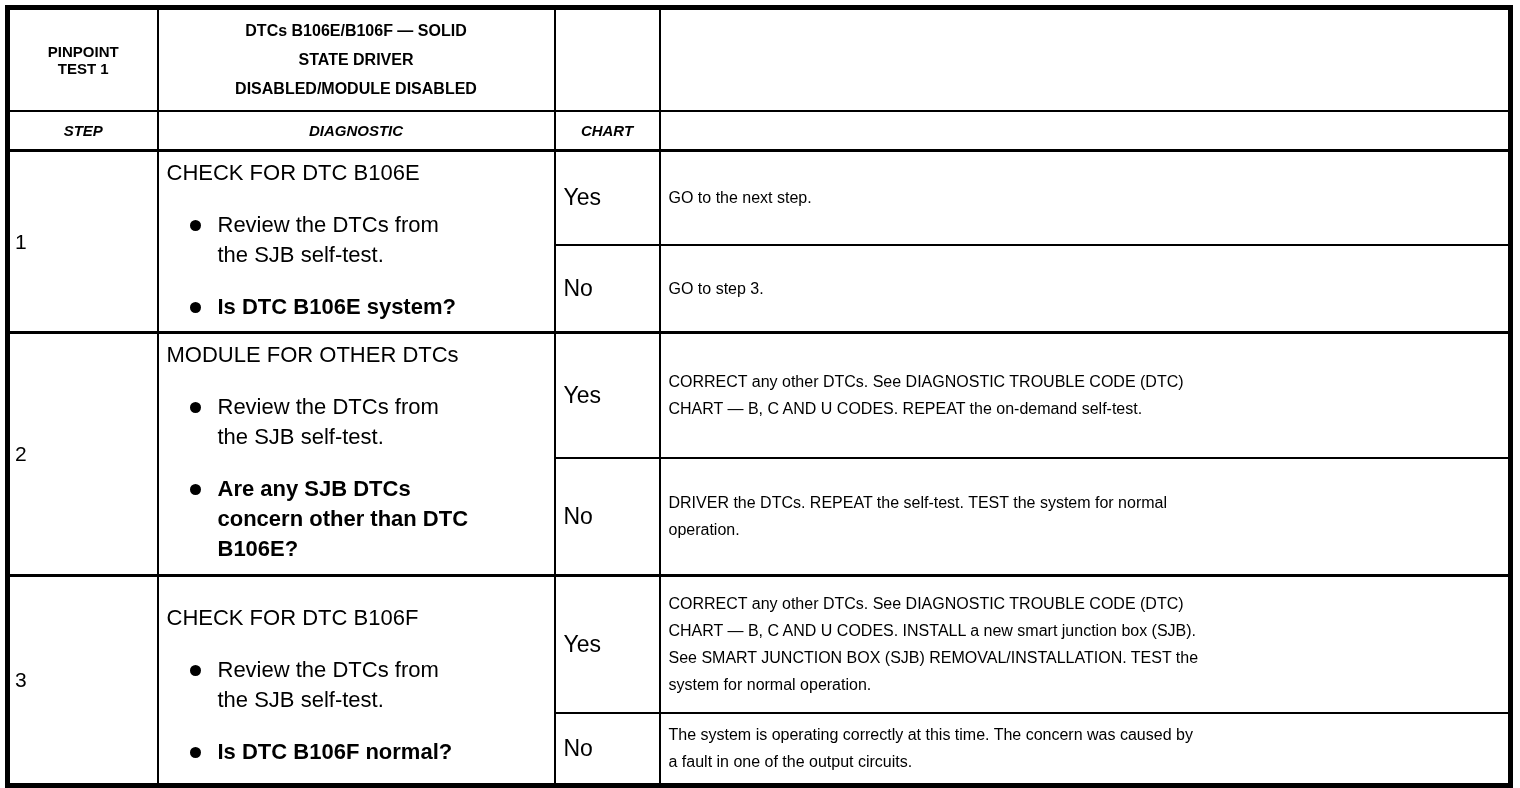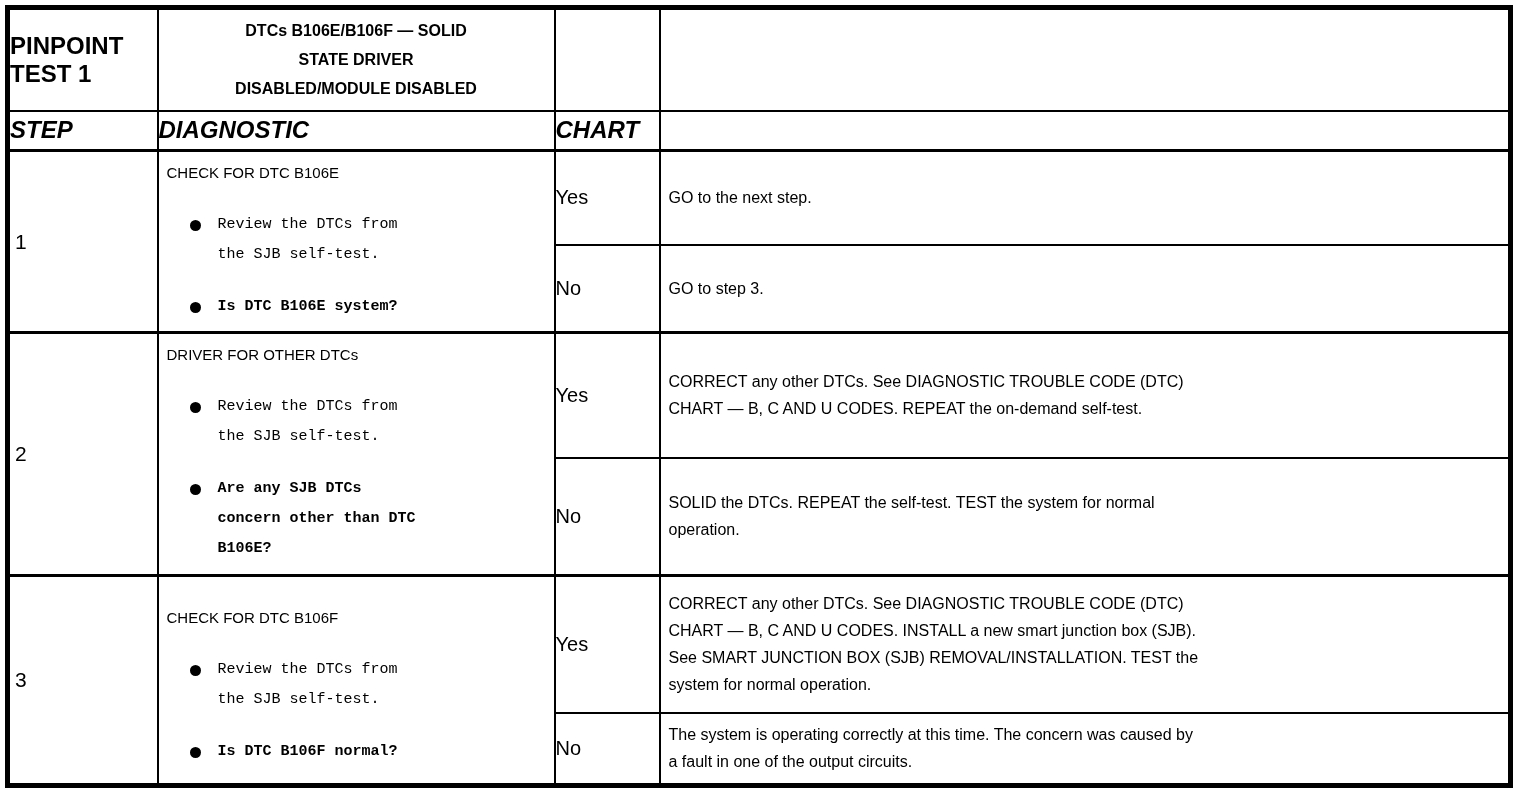--- a/index.html
+++ b/index.html
@@ -28,63 +28,63 @@
     border: 2px solid #000;
     vertical-align: middle;
     overflow: hidden;
     padding: 0;
   }
   tr.major > td { border-top-width: 3px; }
 
   
   .hdr {
     font-weight: bold;
-    font-size: 24px;
-    text-align: left;
+    font-size: 15px;
+    text-align: center;
     white-space: pre-line;
   }
   .title-cell {
     font-weight: bold;
     font-size: 16px;
     line-height: 29px;
     text-align: center;
     white-space: pre-line;
   }
 
   .step-cell {
     font-size: 21px;
     padding-left: 5px;
     vertical-align: middle;
   }
   .insp-cell {
     vertical-align: top;
     padding: 6px 16px 4px 8px;
-    font-size: 15px;
+    font-size: 22px;
     line-height: 30px;
   }
   .insp-title { white-space: pre-line; }
   .bullet {
     display: flex;
     margin-top: 22px;
     align-items: flex-start;
-    font-family: Liberation Mono, monospace;
   }
   .dot {
     width: 11px;
     height: 11px;
     border-radius: 50%;
     background: #000;
     margin: 10px 17px 0 23px;
     flex-shrink: 0;
   }
   .bullet-text { white-space: pre-line; }
   .bold { font-weight: bold; }
 
   .yn-cell {
-    font-size: 20px;
+    font-size: 23px;
+    padding-left: 8px;
     vertical-align: middle;
   }
   .action-cell {
     font-size: 16px;
     line-height: 27px;
     padding: 4px 6px 4px 8px;
     vertical-align: middle;
     white-space: pre-line;
   }
 
@@ -146,40 +146,40 @@
       <td class="action-cell">GO to the next step.</td>
     </tr>
     <tr class="r-s1b">
       <td class="yn-cell">No</td>
       <td class="action-cell">GO to step 3.</td>
     </tr>
 
     <tr class="r-s2a major">
       <td class="step-cell" rowspan="2">2</td>
       <td class="insp-cell" rowspan="2">
-        <div class="insp-title">DRIVER FOR OTHER DTCs</div>
+        <div class="insp-title">MODULE FOR OTHER DTCs</div>
         <div class="bullet">
           <span class="dot"></span>
           <span class="bullet-text">Review the DTCs from
 the SJB self-test.</span>
         </div>
         <div class="bullet">
           <span class="dot"></span>
           <span class="bullet-text bold">Are any SJB DTCs
 concern other than DTC
 B106E?</span>
         </div>
       </td>
       <td class="yn-cell">Yes</td>
       <td class="action-cell">CORRECT any other DTCs. See DIAGNOSTIC TROUBLE CODE (DTC)
 CHART — B, C AND U CODES. REPEAT the on-demand self-test.</td>
     </tr>
     <tr class="r-s2b">
       <td class="yn-cell">No</td>
-      <td class="action-cell">SOLID the DTCs. REPEAT the self-test. TEST the system for normal
+      <td class="action-cell">DRIVER the DTCs. REPEAT the self-test. TEST the system for normal
 operation.</td>
     </tr>
 
     <tr class="r-s3a major">
       <td class="step-cell" rowspan="2">3</td>
       <td class="insp-cell" rowspan="2">
         <div class="insp-title" style="margin-top:20px">CHECK FOR DTC B106F</div>
         <div class="bullet">
           <span class="dot"></span>
           <span class="bullet-text">Review the DTCs from

